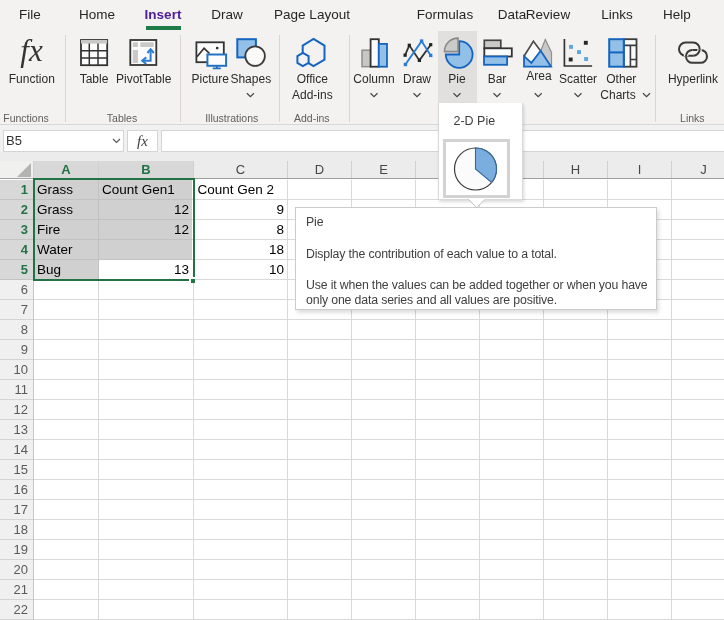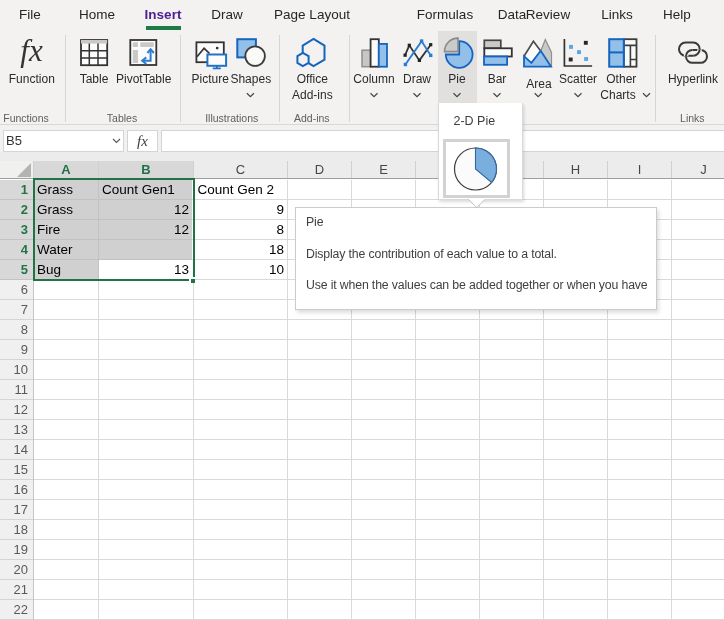--- a/index.html
+++ b/index.html
@@ -39,21 +39,21 @@
 <div class="div" style="left:655px"></div>
 <div class="lbl" style="left:31.8px;top:72.5px">Function</div>
 <div class="lbl" style="left:94px;top:72.5px">Table</div>
 <div class="lbl" style="left:143.7px;top:72.5px">PivotTable</div>
 <div class="lbl" style="left:210.3px;top:72.5px">Picture</div>
 <div class="lbl" style="left:250.8px;top:72.5px">Shapes</div>
 <div class="lbl" style="left:374px;top:72.5px">Column</div>
 <div class="lbl" style="left:417px;top:72.5px">Draw</div>
 <div class="lbl" style="left:457px;top:72.5px">Pie</div>
 <div class="lbl" style="left:497px;top:72.5px">Bar</div>
-<div class="lbl" style="left:538.9px;top:78px">Area</div>
+<div class="lbl" style="left:538.9px;top:70px">Area</div>
 <div class="lbl" style="left:578.1px;top:72.5px">Scatter</div>
 <div class="lbl" style="left:692.9px;top:72.5px">Hyperlink</div>
 <div class="lbl" style="left:312.3px;top:72.5px">Office</div>
 <div class="lbl" style="left:312.3px;top:88.5px">Add-ins</div>
 <div class="lbl" style="left:621.3px;top:72.5px">Other</div>
 <div class="lbl" style="left:618px;top:88.5px">Charts</div>
 <div class="glbl" style="left:26px;top:112px">Functions</div>
 <div class="glbl" style="left:122px;top:112px">Tables</div>
 <div class="glbl" style="left:231.7px;top:112px">Illustrations</div>
 <div class="glbl" style="left:311.8px;top:112px">Add-ins</div>
@@ -209,15 +209,16 @@
 <div class="a" style="left:453.5px;top:114px;font-size:12.5px;color:#3d3d3d">2-D Pie</div>
 <div class="a" style="left:442.5px;top:139px;width:67px;height:59px;background:#fff;border:3px solid #d2d2d2"></div>
 <svg class="a" style="left:447px;top:141px" width="57" height="56" viewBox="0 0 57 56">
       <circle cx="28.5" cy="28" r="21" fill="#fbfbfb" stroke="#3c3c3c" stroke-width="1.2"></circle>
       <path d="M28.5,28 L28.5,7 A21,21 0 0 1 44.6,41.5 Z" fill="#7aaede" stroke="#35689e" stroke-width="1.1"></path>
     </svg>
 <div class="a" style="left:295px;top:207px;width:362px;height:103px;background:#fff;border:1px solid #cbcbcb;box-shadow:2px 3px 4px rgba(0,0,0,0.13)"></div>
 <div class="tt" style="left:306px;top:215px">Pie</div>
 <div class="tt" style="left:306px;top:277.5px">Use it when the values can be added together or when you have</div>
 <div class="tt" style="left:306px;top:247px">Display the contribution of each value to a total.</div>
+<div class="tt" style="left:306px;top:292.5px">only one data series and all values are positive.</div>
 <svg class="a" style="left:467px;top:199px" width="20" height="10" viewBox="0 0 20 10">
       <path d="M1,0 L9.75,8.5 L18.5,0" fill="#fff" stroke="#c0c0c0" stroke-width="1"></path>
     </svg>
   </div>
 </body></html>

